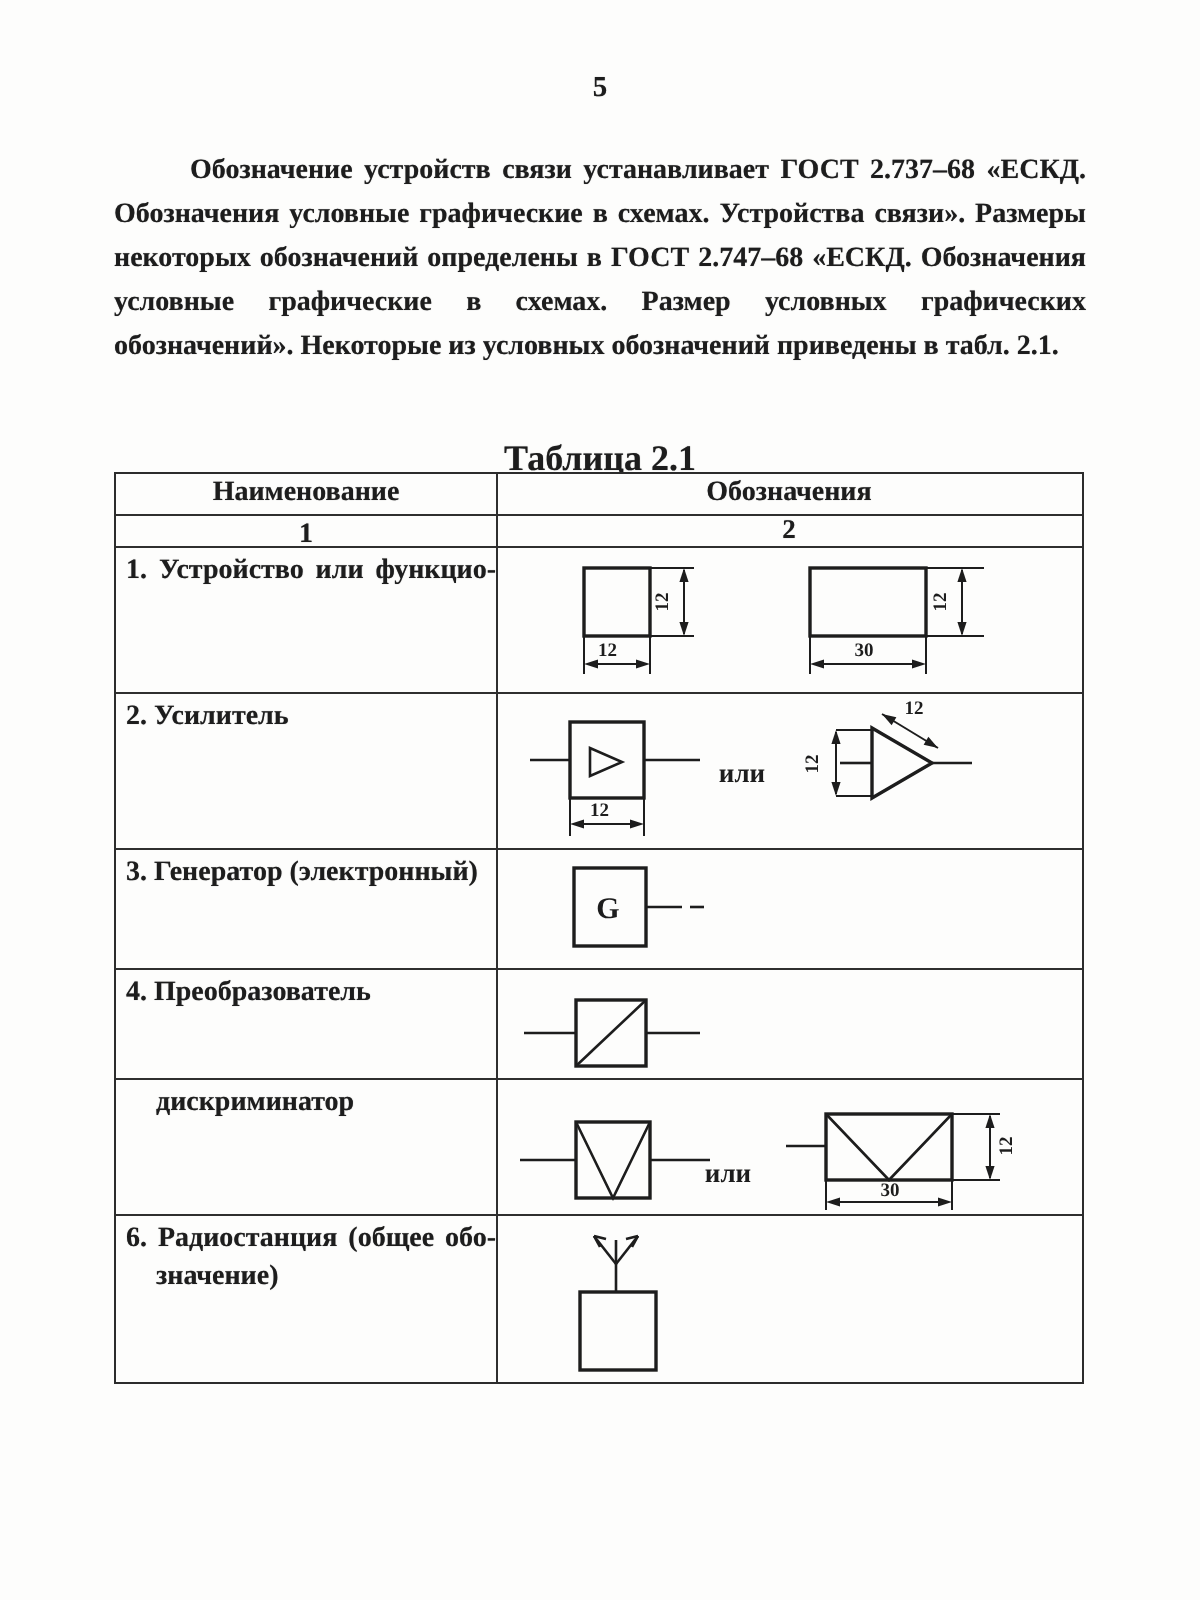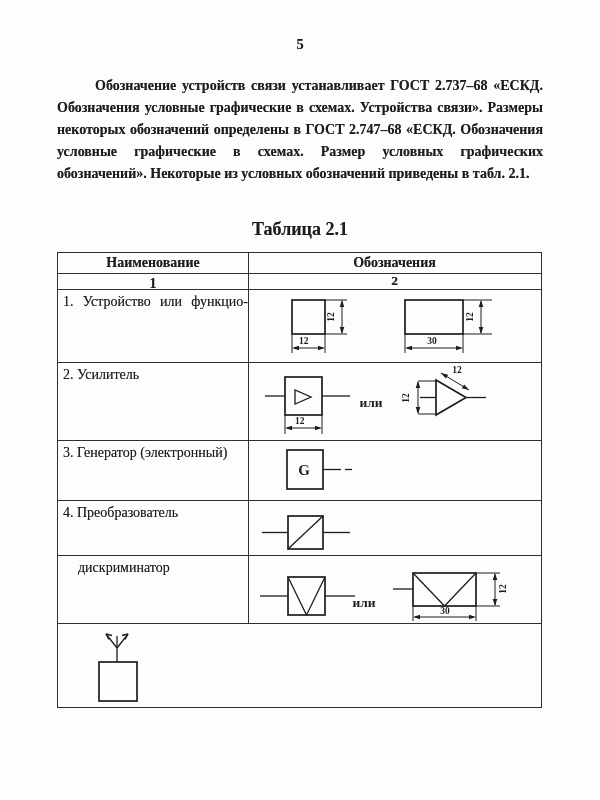--- a/index.html
+++ b/index.html
@@ -22,28 +22,28 @@
     text-align:justify;
   }
   .textblock p{margin:0;}
   .textblock p.indented{text-indent:38px;margin-top:15px;}
   .caption{
     position:absolute;top:219px;left:57px;width:486px;
     text-align:center;font-size:18px;font-weight:bold;
   }
   
   .gtable{
-    position:absolute;top:252px;left:57px;width:483px;
+    position:absolute;top:236px;left:57px;width:483px;
     border:1.5px solid #2c2c2c;background:#fdfdfc;
   }
   .trow{display:flex;border-bottom:1.2px solid #2f2f2f;}
   .trow:last-child{border-bottom:none;}
   .cell-name{
     width:191px;border-right:1.2px solid #2f2f2f;box-sizing:border-box;
-    padding:2px 0 0 5px;font-size:14px;font-weight:normal;line-height:19px;
+    padding:2px 0 0 5px;font-size:14px;font-weight:bold;line-height:19px;
   }
   .cell-sym{width:291px;position:relative;}
   .hdr .cell-name,.hdr .cell-sym{
     text-align:center;font-weight:bold;padding:0;
   }
   .hdr{height:20px;line-height:20px;font-size:14px;}
   .hnum{height:15px;line-height:14px;font-size:13.5px;}
   .hnum .cell-name,.hnum .cell-sym{text-align:center;font-weight:bold;padding:0;}
   .ln{display:block;}
   .ln.st{text-align:justify;text-align-last:justify;}
@@ -214,20 +214,24 @@
         <line class="s-tn" x1="227" y1="50" x2="227" y2="65"></line>
         <line class="s-tn" x1="166" y1="61" x2="225" y2="61"></line>
         <path class="ah" d="M164,61 l7,-2.3 l0,4.6 z"></path>
         <path class="ah" d="M227,61 l-7,-2.3 l0,4.6 z"></path>
         <text class="dimlbl" x="196" y="58" text-anchor="middle">30</text>
       </svg>
     </div>
   </div>
 
   <div class="trow" style="height:83px">
+    <div class="cell-name ink">
+      <span class="ln st">6. Радиостанция (общее обо-</span>
+      <span class="ln hang">значение)</span>
+    </div>
     <div class="cell-sym">
       <svg width="291" height="83" viewBox="0 0 291 83">
         <line class="s-md" x1="59" y1="12" x2="59" y2="38"></line>
         <line class="s-md" x1="59" y1="24" x2="48" y2="10"></line>
         <line class="s-md" x1="59" y1="24" x2="70" y2="10"></line>
         <line class="s-md" x1="48" y1="10" x2="54" y2="11.5"></line>
         <line class="s-md" x1="48" y1="10" x2="51" y2="15.5"></line>
         <line class="s-md" x1="70" y1="10" x2="64" y2="11.5"></line>
         <line class="s-md" x1="70" y1="10" x2="67" y2="15.5"></line>
         <rect class="s-th" x="41" y="38" width="38" height="39"></rect>

